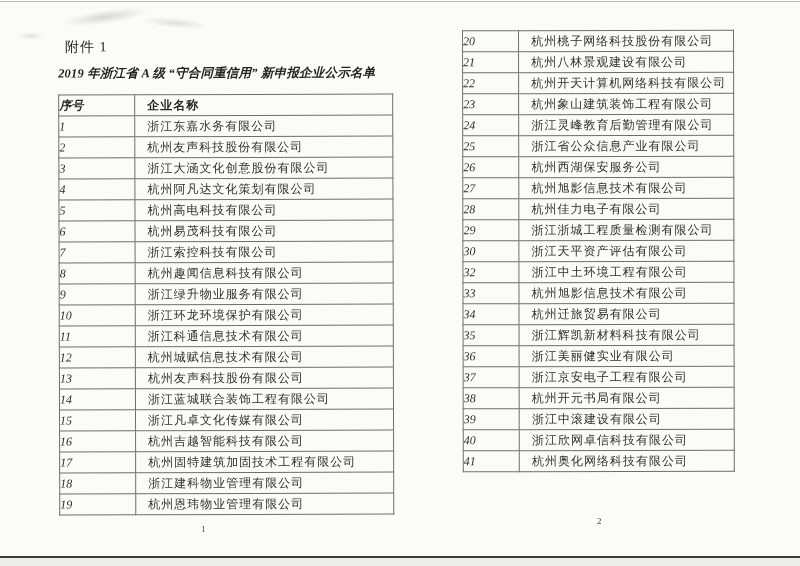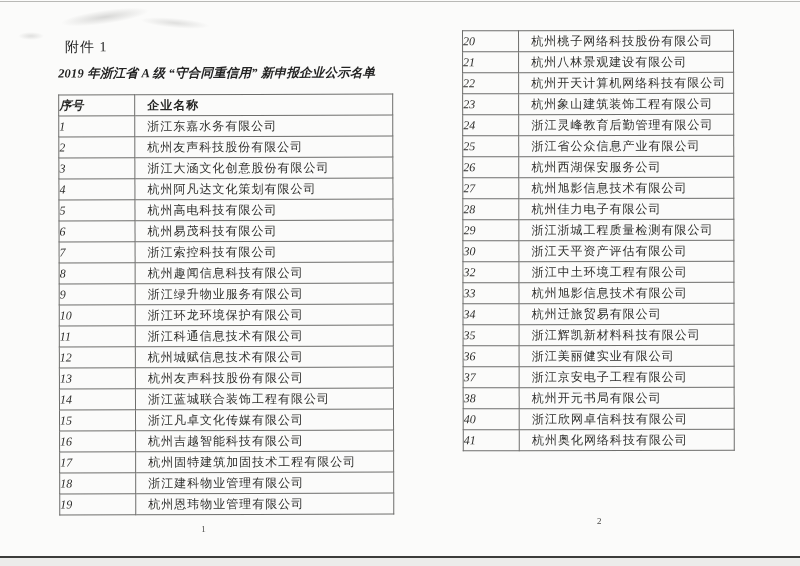--- a/index.html
+++ b/index.html
@@ -269,20 +269,24 @@
           </tr>
           <tr>
             <td class="col-no">37</td>
             <td class="col-name">浙江京安电子工程有限公司</td>
           </tr>
           <tr>
             <td class="col-no">38</td>
             <td class="col-name">杭州开元书局有限公司</td>
           </tr>
           <tr>
+            <td class="col-no">39</td>
+            <td class="col-name">浙江中滚建设有限公司</td>
+          </tr>
+          <tr>
             <td class="col-no">40</td>
             <td class="col-name">浙江欣网卓信科技有限公司</td>
           </tr>
           <tr>
             <td class="col-no">41</td>
             <td class="col-name">杭州奥化网络科技有限公司</td>
           </tr>
         </tbody>
     </table>
 

